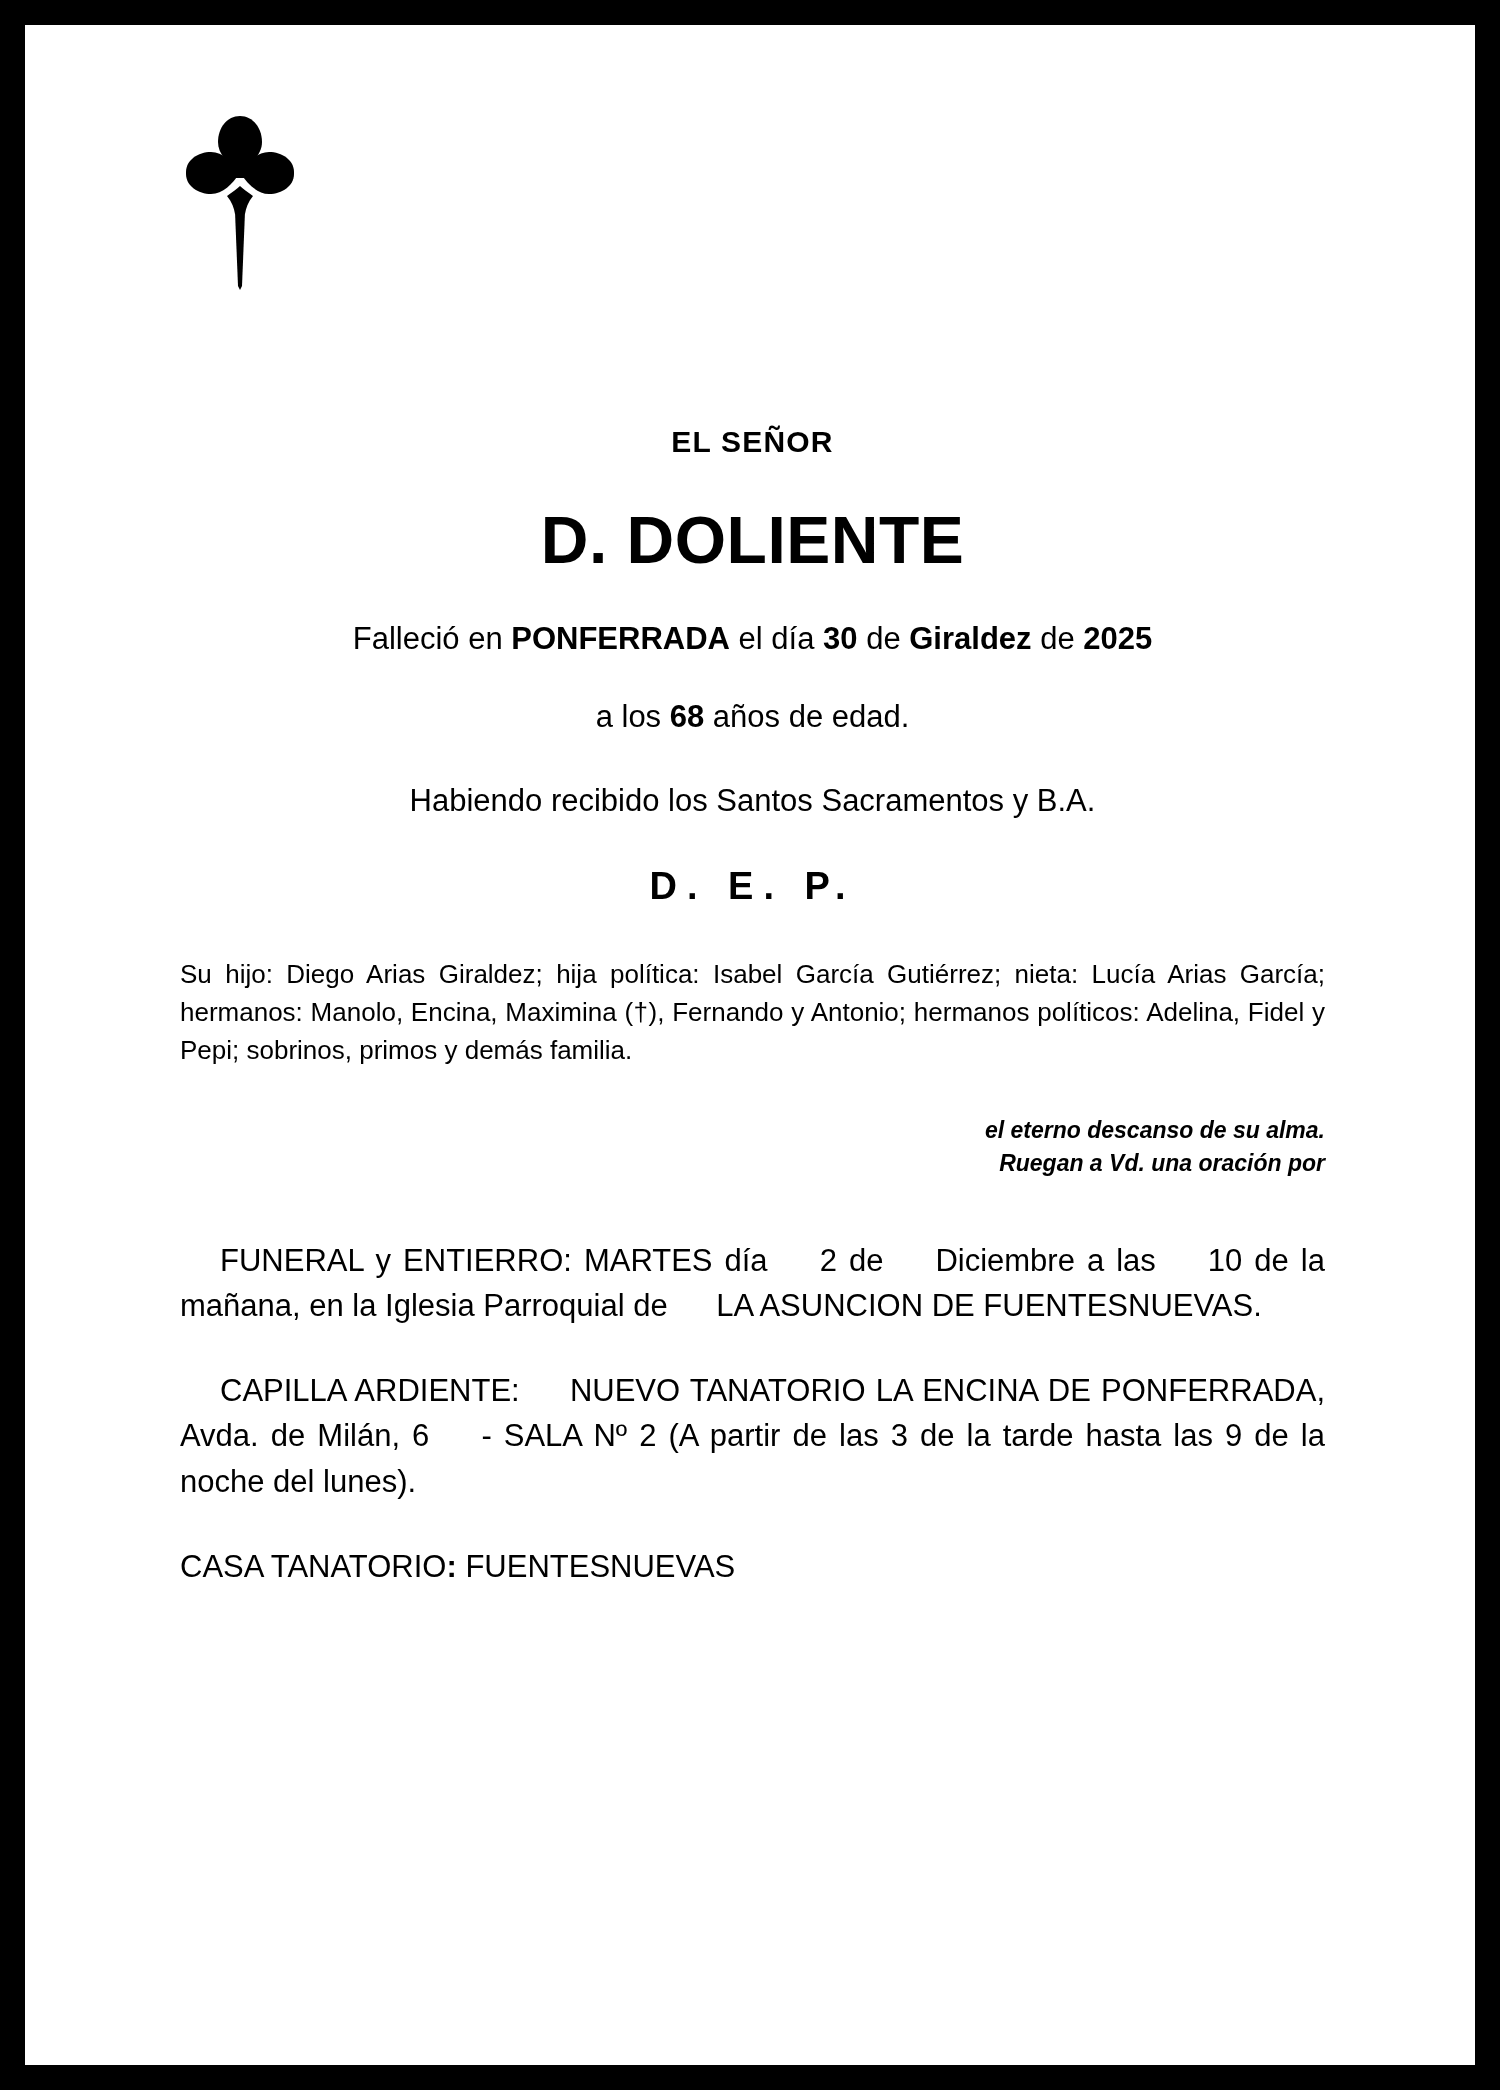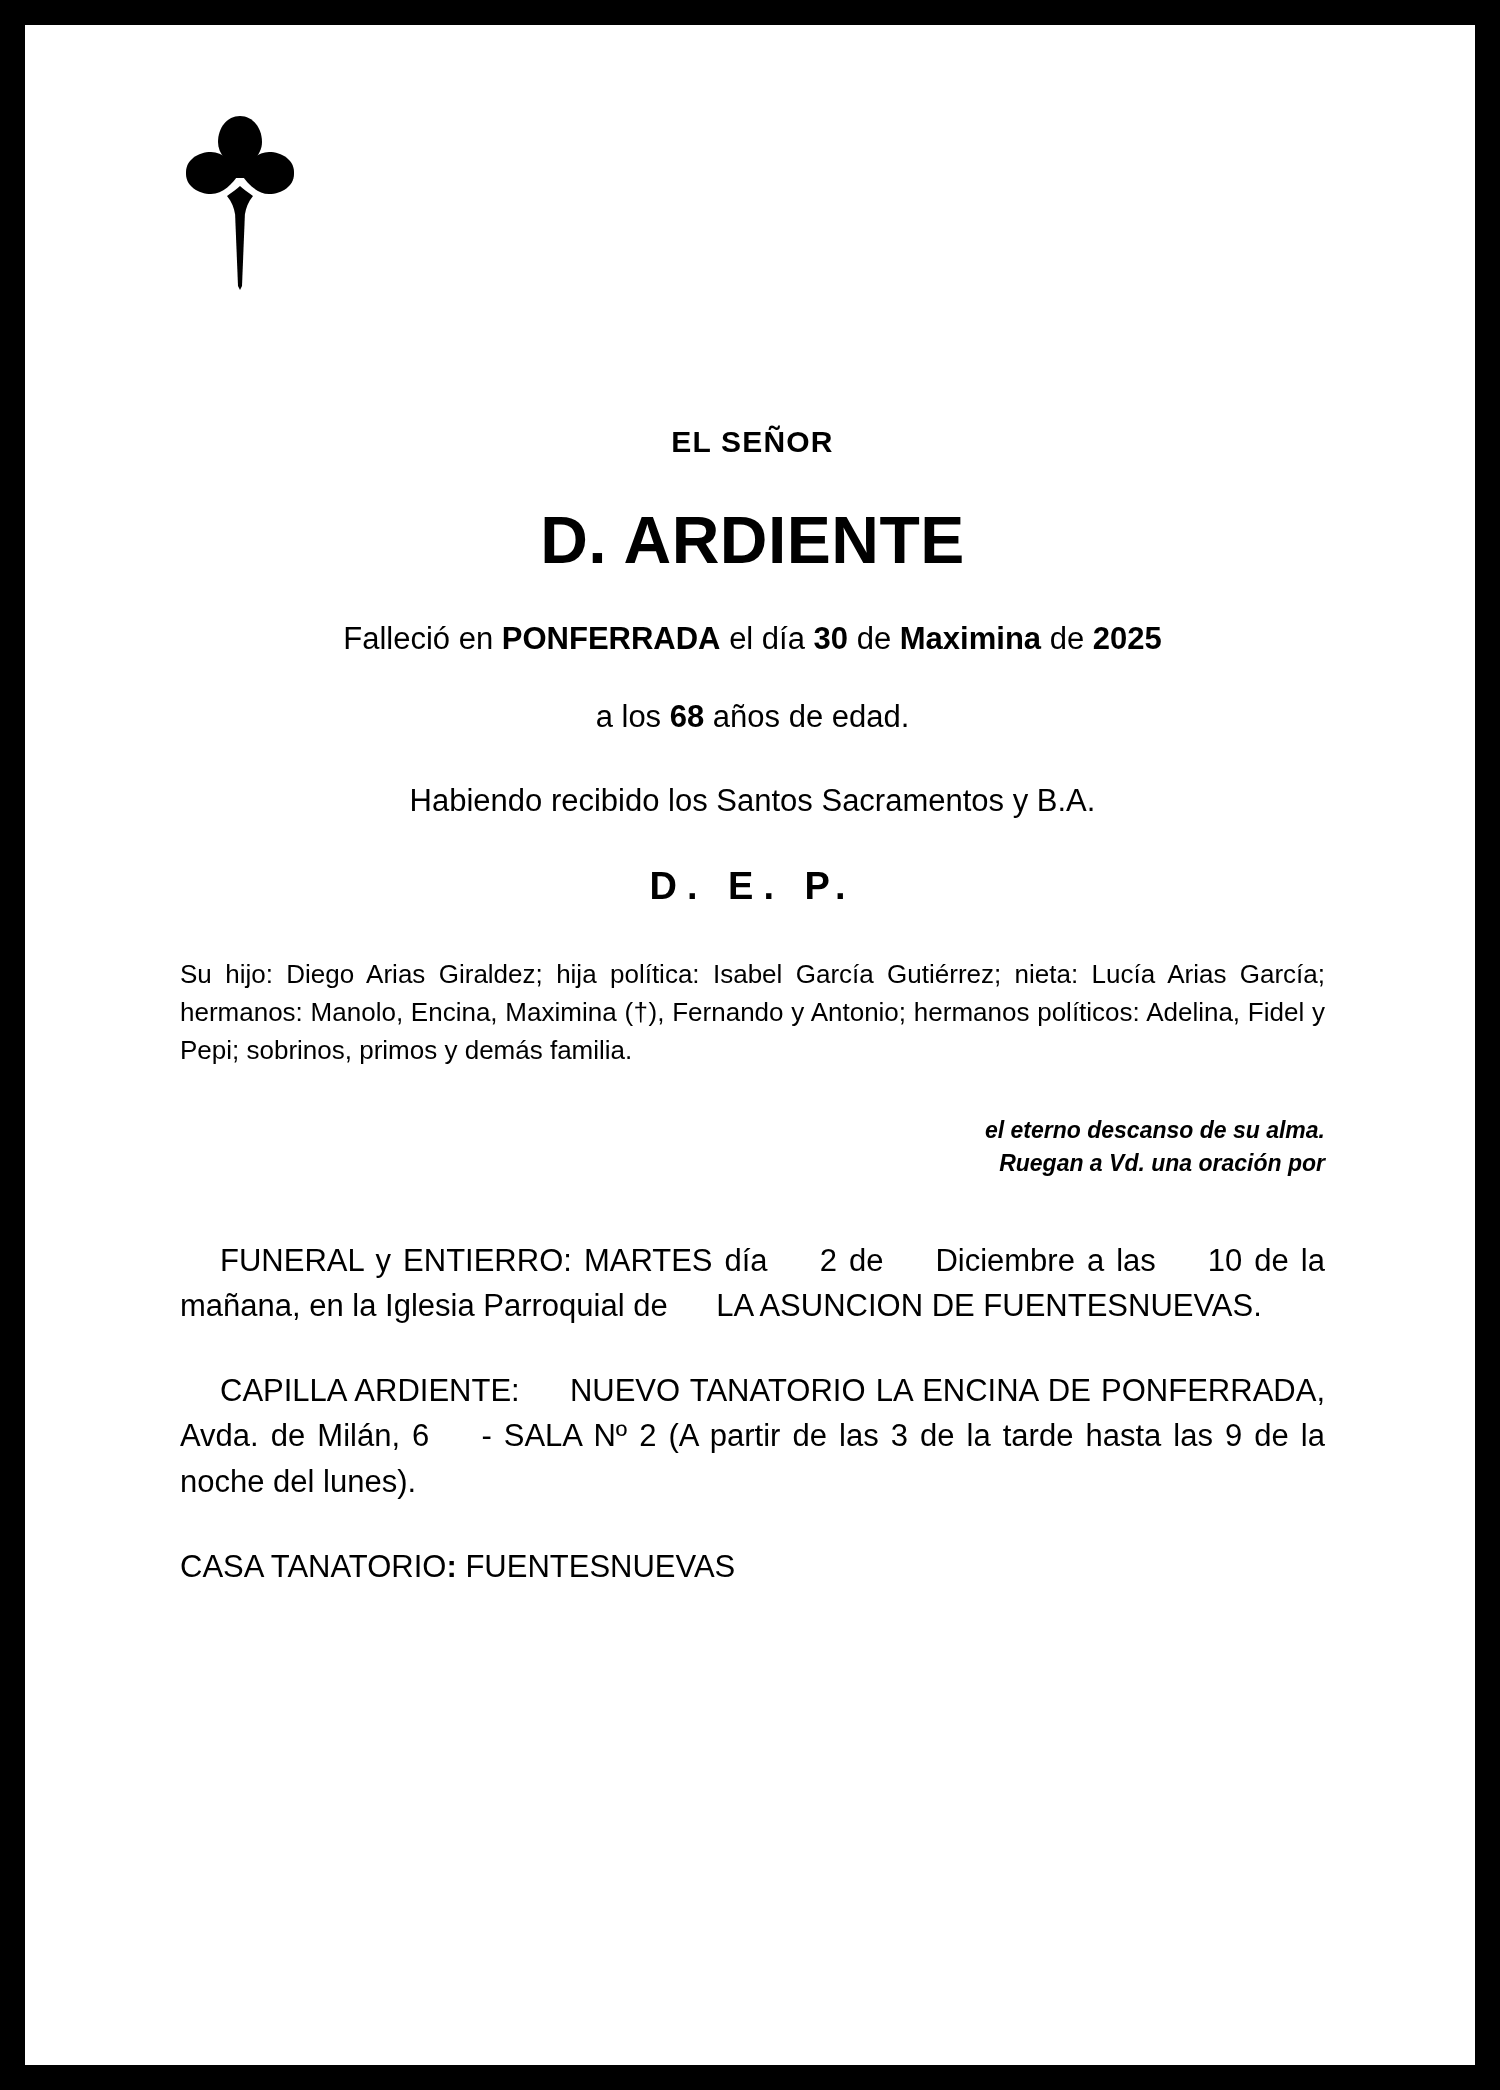--- a/index.html
+++ b/index.html
@@ -186,25 +186,25 @@
               <path d="M55 102 L65 102 L62 176 L60 180 L58 176 Z"></path>
             </g>
           </svg>
         </div>
 
         <div class="col">
 
           <div class="el-senor t-center">EL SEÑOR</div>
 
           <div class="name t-center">
-            <span class="ln">D. ARDIENTE</span>
+            <span class="ln">D. DOLIENTE</span>
           </div>
 
           <div class="line-detail t-center">
-            <span>Falleció en </span><b>PONFERRADA</b><span> el día </span><b>30</b><span> de </span><b>Maximina</b><span> de </span><b>2025</b>
+            <span>Falleció en </span><b>PONFERRADA</b><span> el día </span><b>30</b><span> de </span><b>Giraldez</b><span> de </span><b>2025</b>
           </div>
 
           <div class="line-age t-center">
             <span>a los </span><b>68</b><span> años de edad.</span>
           </div>
 
           <div class="line-sacr t-center">Habiendo recibido los Santos Sacramentos y B.A.</div>
 
           <div class="dep t-center">D. E. P.</div>
 

